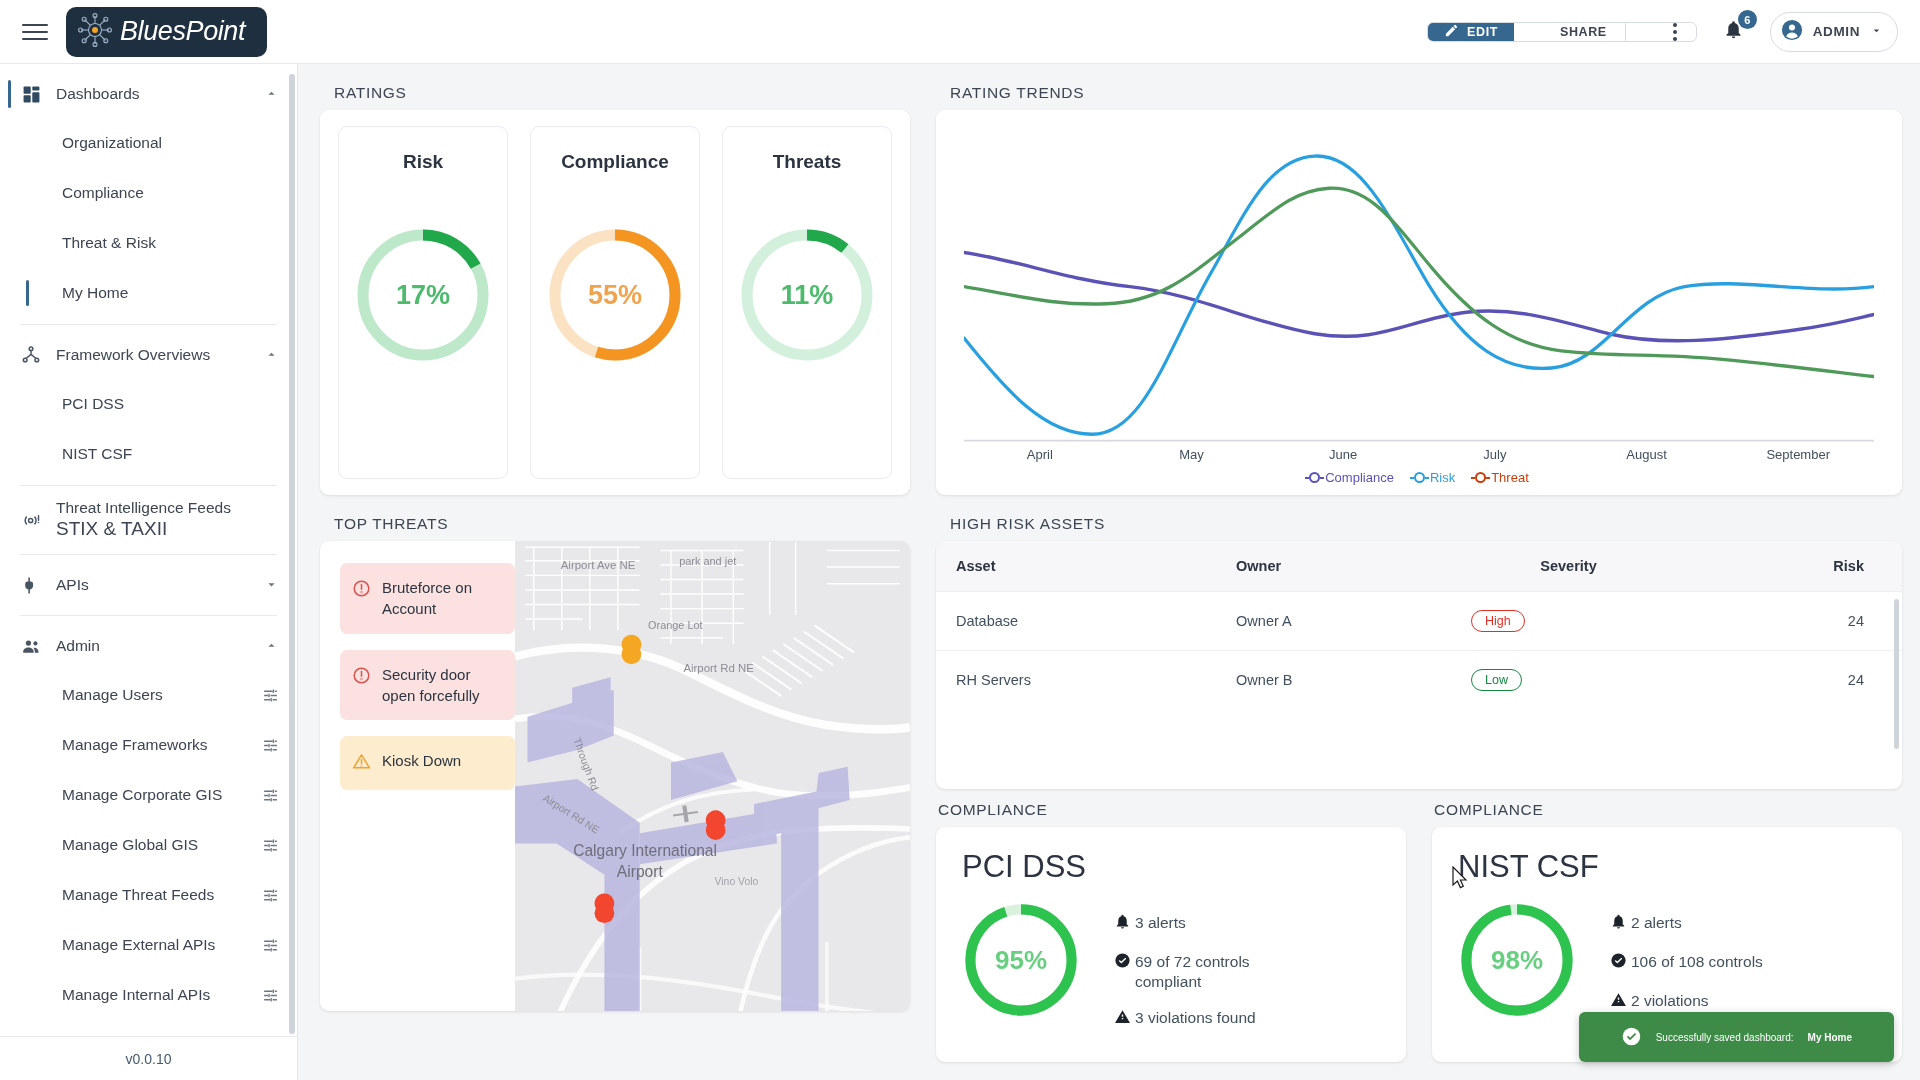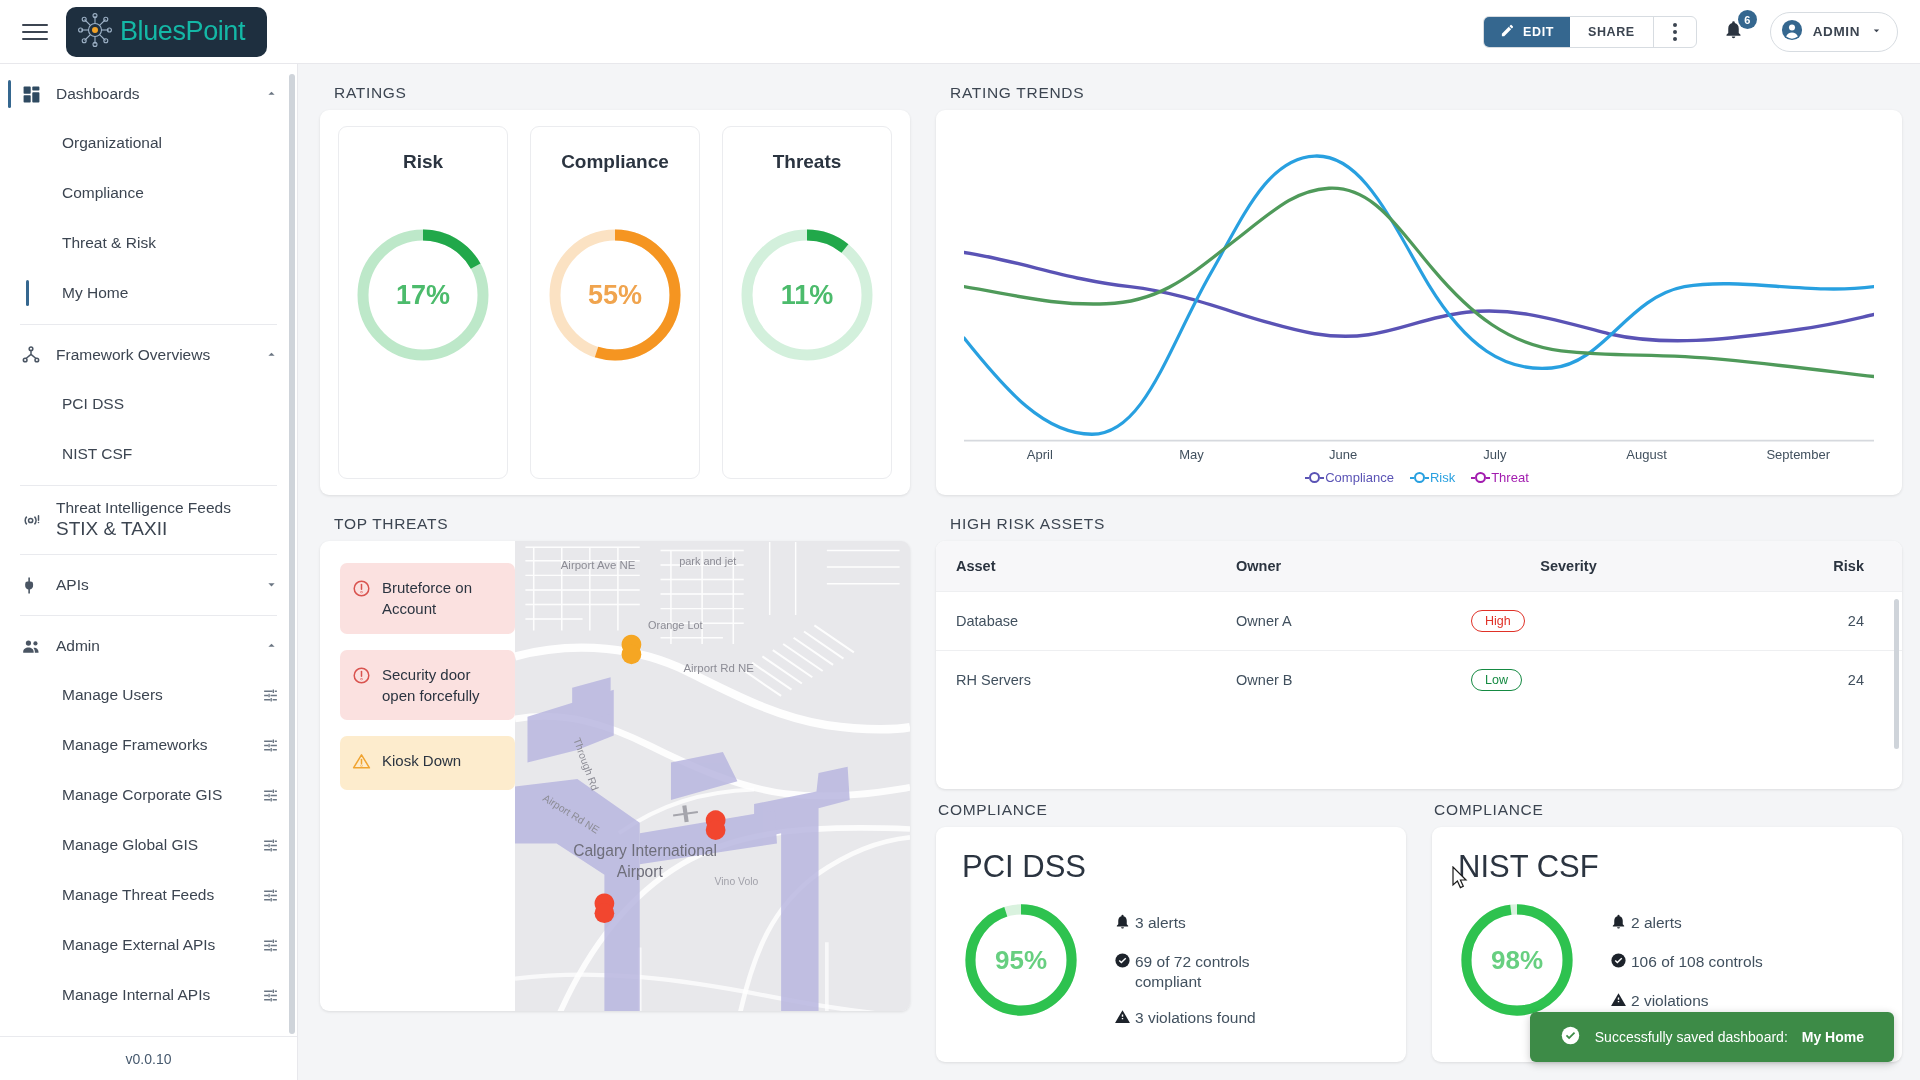--- a/index.html
+++ b/index.html
@@ -16,24 +16,24 @@
     display: flex; align-items: center; padding: 0 22px;
     border-bottom: 1px solid #e8e8ec; position: relative; z-index: 40;
   }
   .hamburger { width: 26px; height: 26px; display:flex; flex-direction:column;
     justify-content:center; gap:5px; cursor:pointer; margin-right: 18px; }
   .hamburger span { display:block; height:2px; background:#3c4551; border-radius:2px; }
   .logo-wrap {
     background:#1e2f3f; border-radius:10px; height:50px; display:flex;
     align-items:center; padding: 0 22px 0 12px; gap: 8px;
   }
-  .logo-text { color:#14b8a6; font-size:27px; letter-spacing:-0.4px; font-weight:400; }
+  .logo-text { color:#ffffff; font-size:27px; letter-spacing:-0.4px; font-weight:400;font-style:italic; }
   .topbar-right { margin-left:auto; display:flex; align-items:center; gap:22px; }
   .btn-group { display:flex; align-items:center; border:1px solid #d7dce1;
-     border-radius:6px; overflow:hidden; height:32px; background:#fff; }
+     border-radius:6px; overflow:hidden; height:20px; background:#fff;gap:28px; }
   .btn-edit { background:#35678f; color:#fff; height:100%; display:flex;
      align-items:center; gap:8px; padding:0 16px; font-size:12.5px;
      font-weight:bold; letter-spacing:.6px; cursor:pointer; }
   .btn-share { color:#3c4551; height:100%; display:flex; align-items:center;
      padding:0 18px; font-size:12.5px; font-weight:bold; letter-spacing:.6px;
      cursor:pointer; border-right:1px solid #d7dce1; }
   .btn-kebab { width:42px; height:100%; display:flex; align-items:center;
      justify-content:center; flex-direction:column; gap:3px; cursor:pointer; }
   .btn-kebab i { width:4px; height:4px; background:#3c4551; border-radius:50%; display:block; }
   .bell-wrap { position:relative; cursor:pointer; padding: 2px 4px; }
@@ -130,21 +130,21 @@
   .comp-card { height:235px; padding:22px 26px; display:flex; flex-direction:column; }
   .comp-name { font-size:31px; color:#2b3440; font-weight:normal; }
   .comp-body { display:flex; align-items:flex-start; gap:34px; margin-top:10px; }
   .comp-stats { display:flex; flex-direction:column; gap:17px; padding-top:18px; }
   .comp-stat { display:flex; gap:4px; align-items:flex-start; font-size:15.5px;
      color:#41505e; line-height:1.28; max-width:180px; }
 
   
   .toast { position:absolute; right:26px; bottom:18px; background:#3d8b47; color:#fff;
      border-radius:6px; height:50px; display:flex; align-items:center; gap:14px;
-     padding:0 30px; font-size:14px; box-shadow:0 2px 8px rgba(0,0,0,.22); z-index:60; }
+     padding:0 42px; font-size:10px; box-shadow:0 2px 8px rgba(0,0,0,.22); z-index:60; }
   .toast b { font-weight:bold; }
 
   .cursor { position:absolute; left:1452px; top:866px; z-index:55; }
 </style>
 </head>
 <body>
 
 <div class="topbar">
   <div class="hamburger">
     <span></span>
@@ -477,21 +477,21 @@
           </div>
           <div class="legend">
             <div class="li" style="color:#5a53b5">
               <span class="dot"></span>
               <span>Compliance</span>
             </div>
             <div class="li" style="color:#28a0e0">
               <span class="dot"></span>
               <span>Risk</span>
             </div>
-            <div class="li" style="color:#a21caf">
+            <div class="li" style="color:#c2410c">
               <span class="dot"></span>
               <span>Threat</span>
             </div>
           </div>
         </div>
       </div>
 
       <div>
         <div class="panel-title">TOP THREATS</div>
         <div class="card threats-card">

